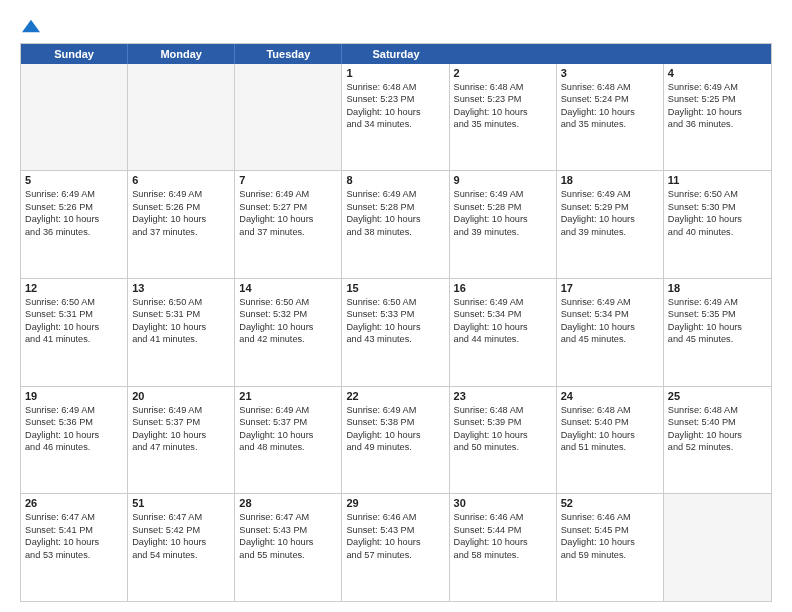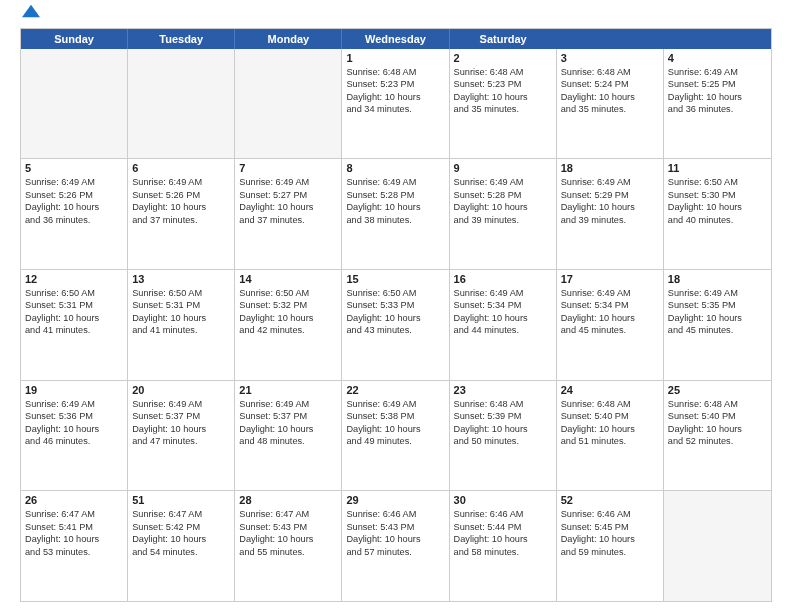--- a/index.html
+++ b/index.html
@@ -6,21 +6,21 @@
     body {
       font-family: Arial, sans-serif;
       background: #fff;
       width: 792px;
       height: 612px;
       overflow: hidden;
     }
     .page {
       width: 792px;
       height: 612px;
-      padding: 1px 20px 10px 20px;
+      padding: 16px 20px 10px 20px;
       display: flex;
       flex-direction: column;
     }
     .header {
       display: flex;
       justify-content: space-between;
       align-items: flex-start;
       margin-bottom: 8px;
     }
     .logo {
@@ -122,23 +122,22 @@
     </div>
     <div class="title-block">
       <div class="cal-title"></div>
       <div class="cal-subtitle"></div>
     </div>
   </div>
 
   <div class="calendar">
     <div class="cal-header-row">
     <div class="cal-header-cell">Sunday</div>
+        <div class="cal-header-cell">Monday</div>
         <div class="cal-header-cell">Tuesday</div>
-        <div class="cal-header-cell">Monday</div>
-        <div class="cal-header-cell">Wednesday</div>
         <div class="cal-header-cell">Saturday</div>
       </div>
     <div class="cal-body">
     <div class="cal-row">
           <div class="cal-cell empty"></div>
           <div class="cal-cell empty"></div>
           <div class="cal-cell empty"></div>
           <div class="cal-cell">
             <div class="day-num">1</div>
             <div class="cell-text" style="white-space: pre-line;">Sunrise: 6:48 AM

